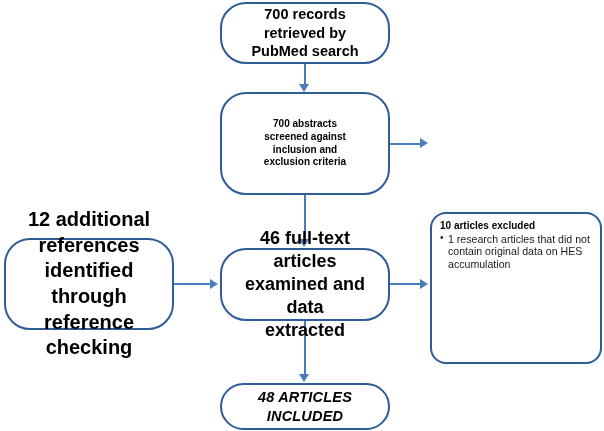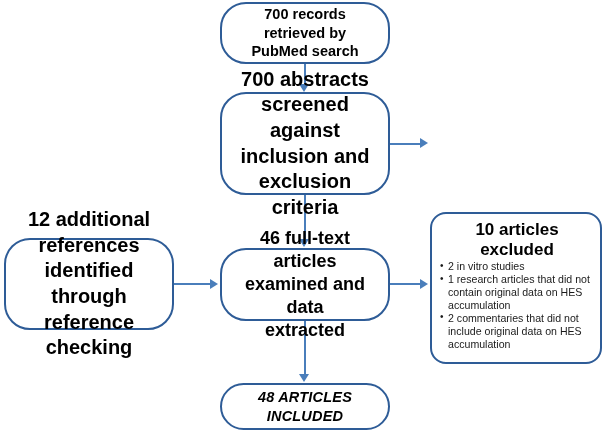--- a/index.html
+++ b/index.html
@@ -35,44 +35,43 @@
     line-height: 1.28;
     z-index: 3;
   }
   .node-text {
     display: block;
     padding: 0 6px;
     white-space: pre-line;
   }
 
   #node-records      { left: 220px; top: 2px;   width: 170px; height: 62px;  font-size: 14.5px; }
-  #node-abstracts    { left: 220px; top: 92px;  width: 170px; height: 103px; font-size: 20px; }
+  #node-abstracts    { left: 220px; top: 92px;  width: 170px; height: 103px; font-size: 10px; }
   #node-excluded654  { left: 430px; top: 92px;  width: 170px; height: 103px; font-size: 14.5px; }
   #node-additional   { left: 4px;   top: 238px; width: 170px; height: 92px;  font-size: 20px; }
   #node-fulltext     { left: 220px; top: 248px; width: 170px; height: 73px;  font-size: 18px; }
   #node-bottom       { left: 220px; top: 383px; width: 170px; height: 47px;  font-size: 14.5px;
                        font-style: italic; letter-spacing: .2px; }
 
   
   #node-excluded10 {
     left: 430px; top: 212px; width: 172px; height: 152px;
     align-items: flex-start;
     justify-content: flex-start;
     border-radius: 16px;
   }
   .excl-inner {
     padding: 6px 6px 0 8px;
     width: 100%;
     box-sizing: border-box;
     text-align: left;
   }
   .excl-title {
-    font-size: 17px;
+    font-size: 10px;
     font-weight: bold;
-    text-align: center;
     line-height: 1.15;
     margin-bottom: 1px;
   }
   .excl-list {
     margin: 0;
     padding: 0;
     list-style: none;
     font-weight: normal;
     font-size: 10.6px;
     line-height: 1.22;
@@ -183,23 +182,21 @@
   <div class="node" id="node-fulltext">
     <span class="node-text">46 full-text articles
 examined and data
 extracted</span>
   </div>
 
   <div class="node" id="node-excluded10">
     <div class="excl-inner">
       <div class="excl-title">10 articles excluded</div>
       <ul class="excl-list" id="excl-list">
-          <li>2 in vitro studies</li>
           <li>1 research articles that did not contain original data on HES accumulation</li>
-          <li>2 commentaries that did not include original data on HES accumulation</li>
         </ul>
     </div>
   </div>
 
   <div class="node" id="node-bottom">
     <span class="node-text">48 ARTICLES
 INCLUDED</span>
   </div>
 
 </div>

